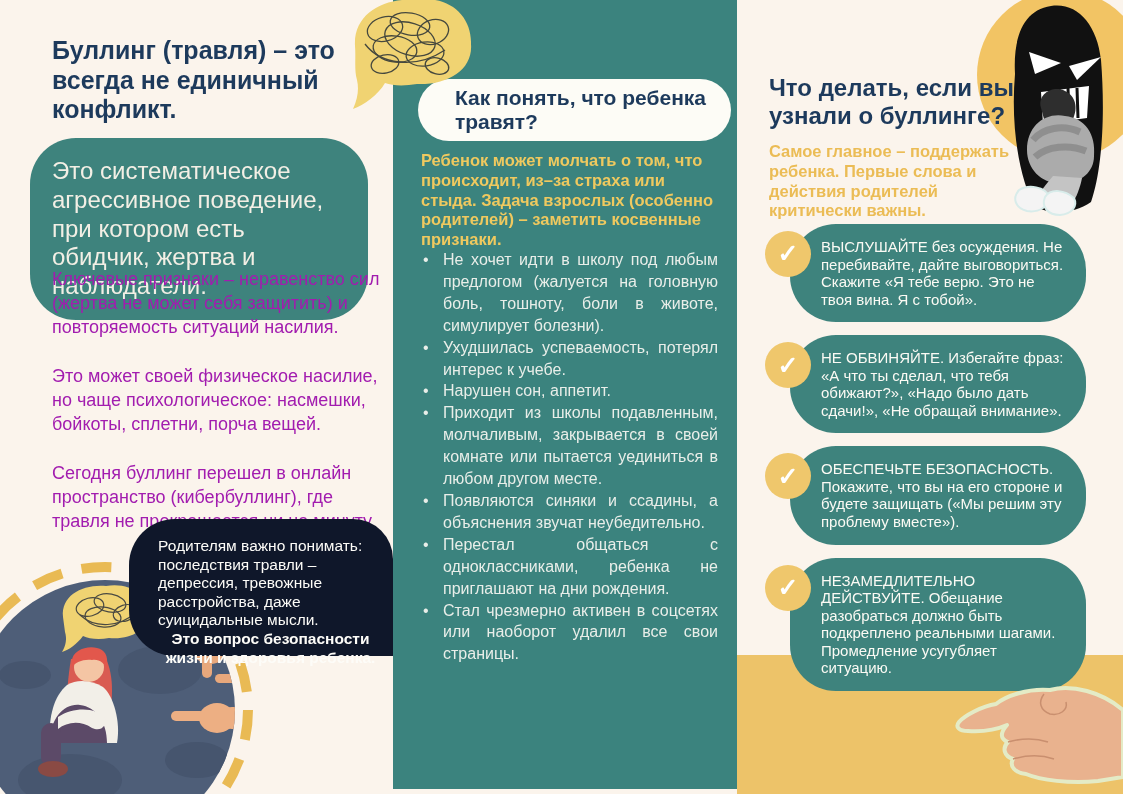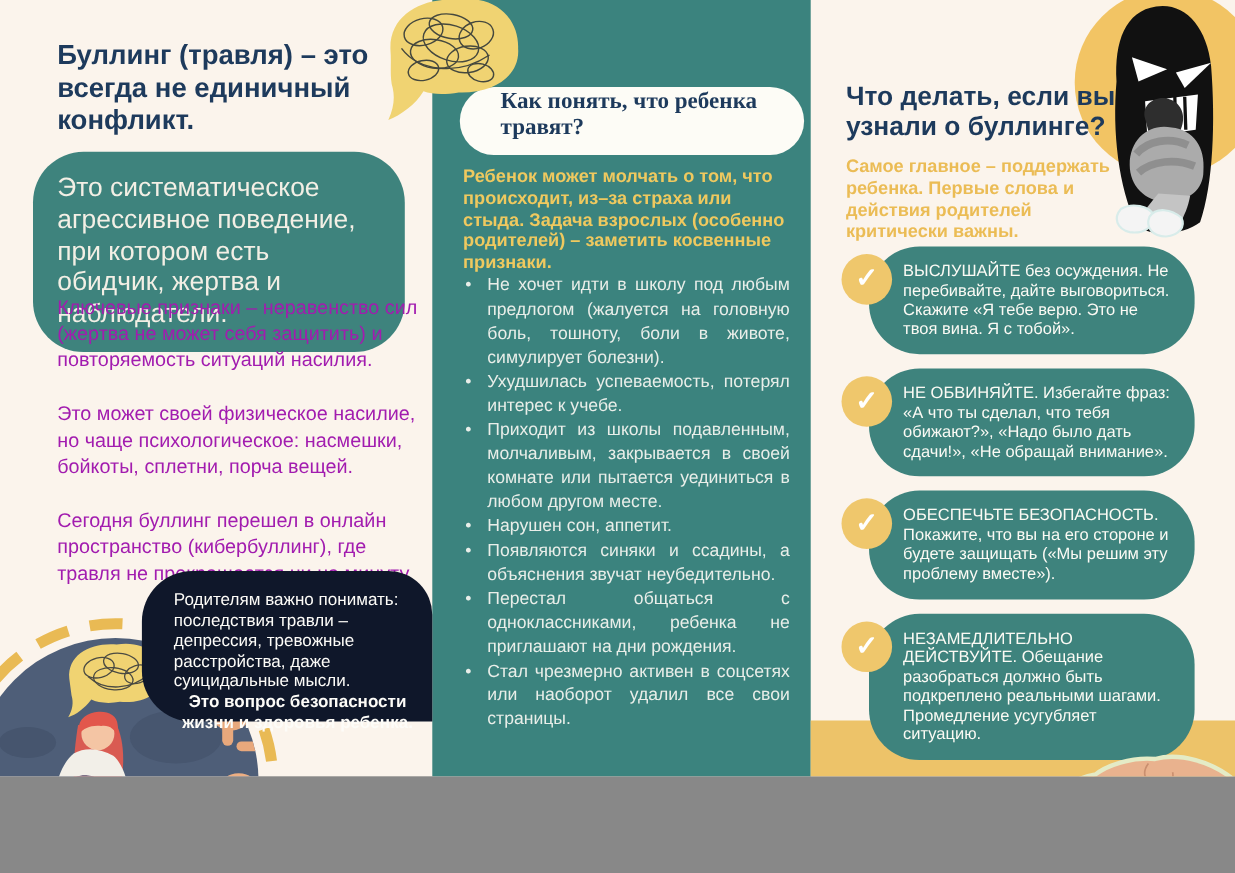--- a/index.html
+++ b/index.html
@@ -1,17 +1,17 @@
 <!DOCTYPE html>
 <html><head>
 <meta charset="utf-8">
 <style>
   html,body { margin:0; padding:0; background:#888; }
   .page {
-    position:relative; width:1123px; height:706px; margin:0 auto;
+    position:relative; width:1123px; height:794px; margin:0 auto;
     background:#FBF4EC; overflow:hidden;
     font-family:"Liberation Sans", sans-serif;
   }
   
   .panel-mid { position:absolute; left:393px; top:0; width:344px; height:789px; background:#3B837E; }
 
   
   .left-title { position:absolute; left:52px; top:36px; width:324px; margin:0;
     font-size:25px; font-weight:bold; color:#1D3A5C; line-height:1.18; }
   .intro-box { position:absolute; left:30px; top:138px; width:338px; box-sizing:border-box;
@@ -23,21 +23,21 @@
   .left-paras p { margin:0 0 25px 0; }
   .left-bubble { position:absolute; left:129px; top:519px; width:264px; height:137px; box-sizing:border-box;
     background:#0f172a; border-radius:46px 40px 0 46px; padding:18px 10px 0 29px;
     color:#FDFCF8; font-size:15.5px; line-height:1.2; z-index:3; }
   .left-bubble .bold { font-weight:bold; display:block;text-align:center; }
   .illus { position:absolute; left:-45px; top:555px; width:320px; height:239px; }
 
   
   .scribble-bubble { position:absolute; left:325px; top:-6px; width:148px; height:118px; z-index:4; }
   .pill { position:absolute; left:418px; top:79px; width:313px; height:62px;
-    background:#FDFCF6; border-radius:32px; display:flex; align-items:flex-start; z-index:2;font-family:Liberation Serif, serif; }
+    background:#FDFCF6; border-radius:32px; display:flex; align-items:center; z-index:2; }
   .pill h2 { margin:0; padding-left:37px; font-size:21px; font-weight:bold; color:#1D3A5C; line-height:1.15; }
   .mid-intro { position:absolute; left:421px; top:151px; width:304px; margin:0;
     font-weight:bold; color:#EFC95F; font-size:16.5px; line-height:1.2; }
   .signs { position:absolute; left:421px; top:249px; width:297px; margin:0; padding:0; list-style:none;
     color:#E9EEE9; font-size:16px; line-height:1.37; text-align:justify; }
   .signs li { position:relative; padding-left:22px; }
   .signs li::before { content:"\2022"; position:absolute; left:2px; top:0; }
 
   
   .yellow-circle { position:absolute; left:977px; top:-10px; width:170px; height:170px;
@@ -152,22 +152,22 @@
 
   <div class="pill">
     <h2>Как понять, что ребенка травят?</h2>
   </div>
 
   <p class="mid-intro">Ребенок может молчать о том, что происходит, из–за страха или стыда. Задача взрослых (особенно родителей) – заметить косвенные признаки.</p>
 
   <ul class="signs">
     <li>Не хочет идти в школу под любым предлогом (жалуется на головную боль, тошноту, боли в животе, симулирует болезни).</li>
     <li>Ухудшилась успеваемость, потерял интерес к учебе.</li>
+    <li>Нарушен сон, аппетит.</li>
     <li>Приходит из школы подавленным, молчаливым, закрывается в своей комнате или пытается уединиться в любом другом месте.</li>
-    <li>Нарушен сон, аппетит.</li>
     <li>Появляются синяки и ссадины, а объяснения звучат неубедительно.</li>
     <li>Перестал общаться с одноклассниками, ребенка не приглашают на дни рождения.</li>
     <li>Стал чрезмерно активен в соцсетях или наоборот удалил все свои страницы.</li>
   </ul>
 
   <div class="yellow-circle"></div>
 
   <svg class="ghost-svg" viewBox="0 0 130 222" aria-hidden="true">
     <path d="M58,6 C30,10 20,38 22,74 C18,120 24,170 40,204 C52,216 82,214 98,202 C110,168 112,110 108,60 C104,24 84,2 58,6 Z" fill="#111111"></path>
     <g>

